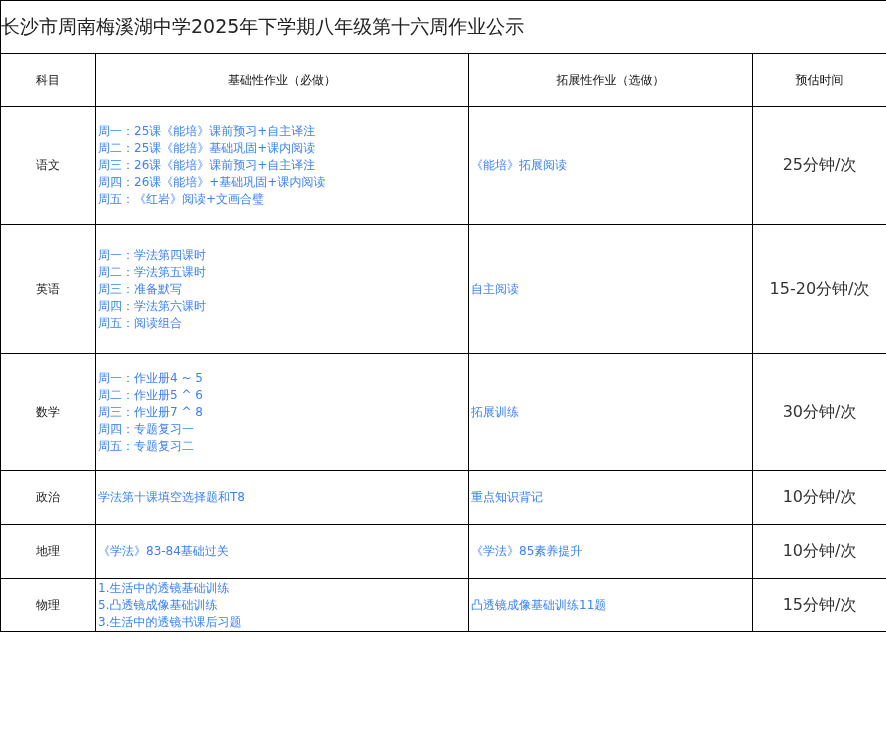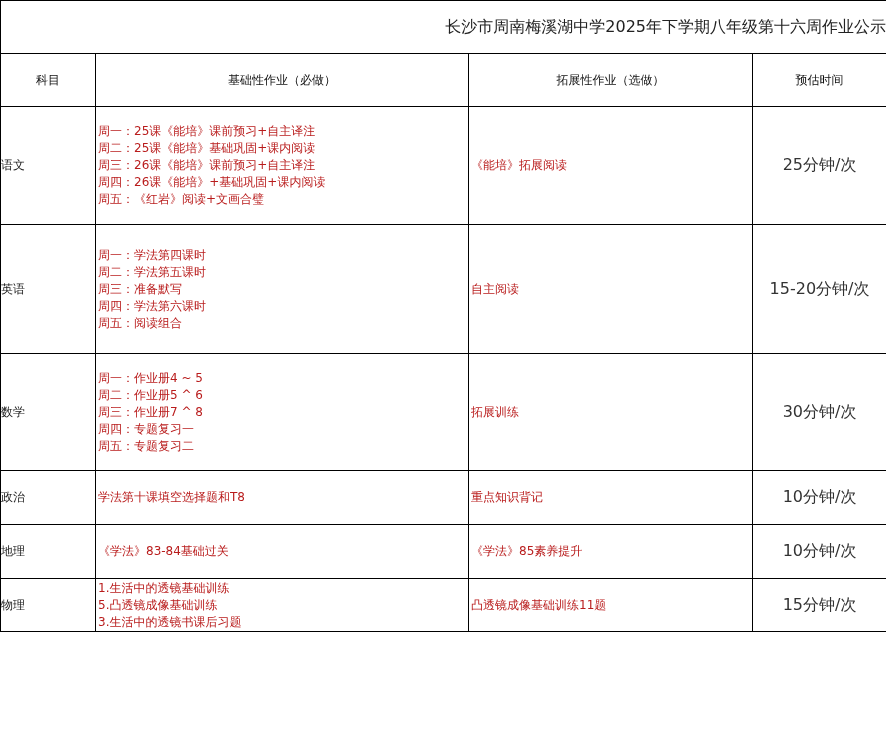--- a/index.html
+++ b/index.html
@@ -27,46 +27,46 @@
       left: 0;
       top: 0;
     }
     table.hw td, table.hw th {
       border: 1.3px solid #000000;
       padding: 0;
       overflow: hidden;
     }
     .title-cell {
       height: 52px;
-      text-align: right;
+      text-align: left;
       vertical-align: middle;
-      font-size: 16px;
+      font-size: 19px;
       font-weight: normal;
       color: #222222;
       letter-spacing: 0px;
     }
     .head-cell {
       height: 52px;
       text-align: center;
       vertical-align: middle;
       font-size: 12px;
       font-weight: normal;
       color: #111111;
     }
     .subject {
-      text-align: left;
+      text-align: center;
       vertical-align: middle;
       font-size: 12px;
       color: #222222;
     }
     .content {
       text-align: left;
       vertical-align: middle;
       font-size: 12px;
-      color: #b91c1c;
+      color: #3b82f6;
       padding-left: 2px !important;
       line-height: 17px;
       margin-left: 36px;
     }
     .time {
       text-align: center;
       vertical-align: middle;
       font-size: 16px;
       color: #333333;
     }

